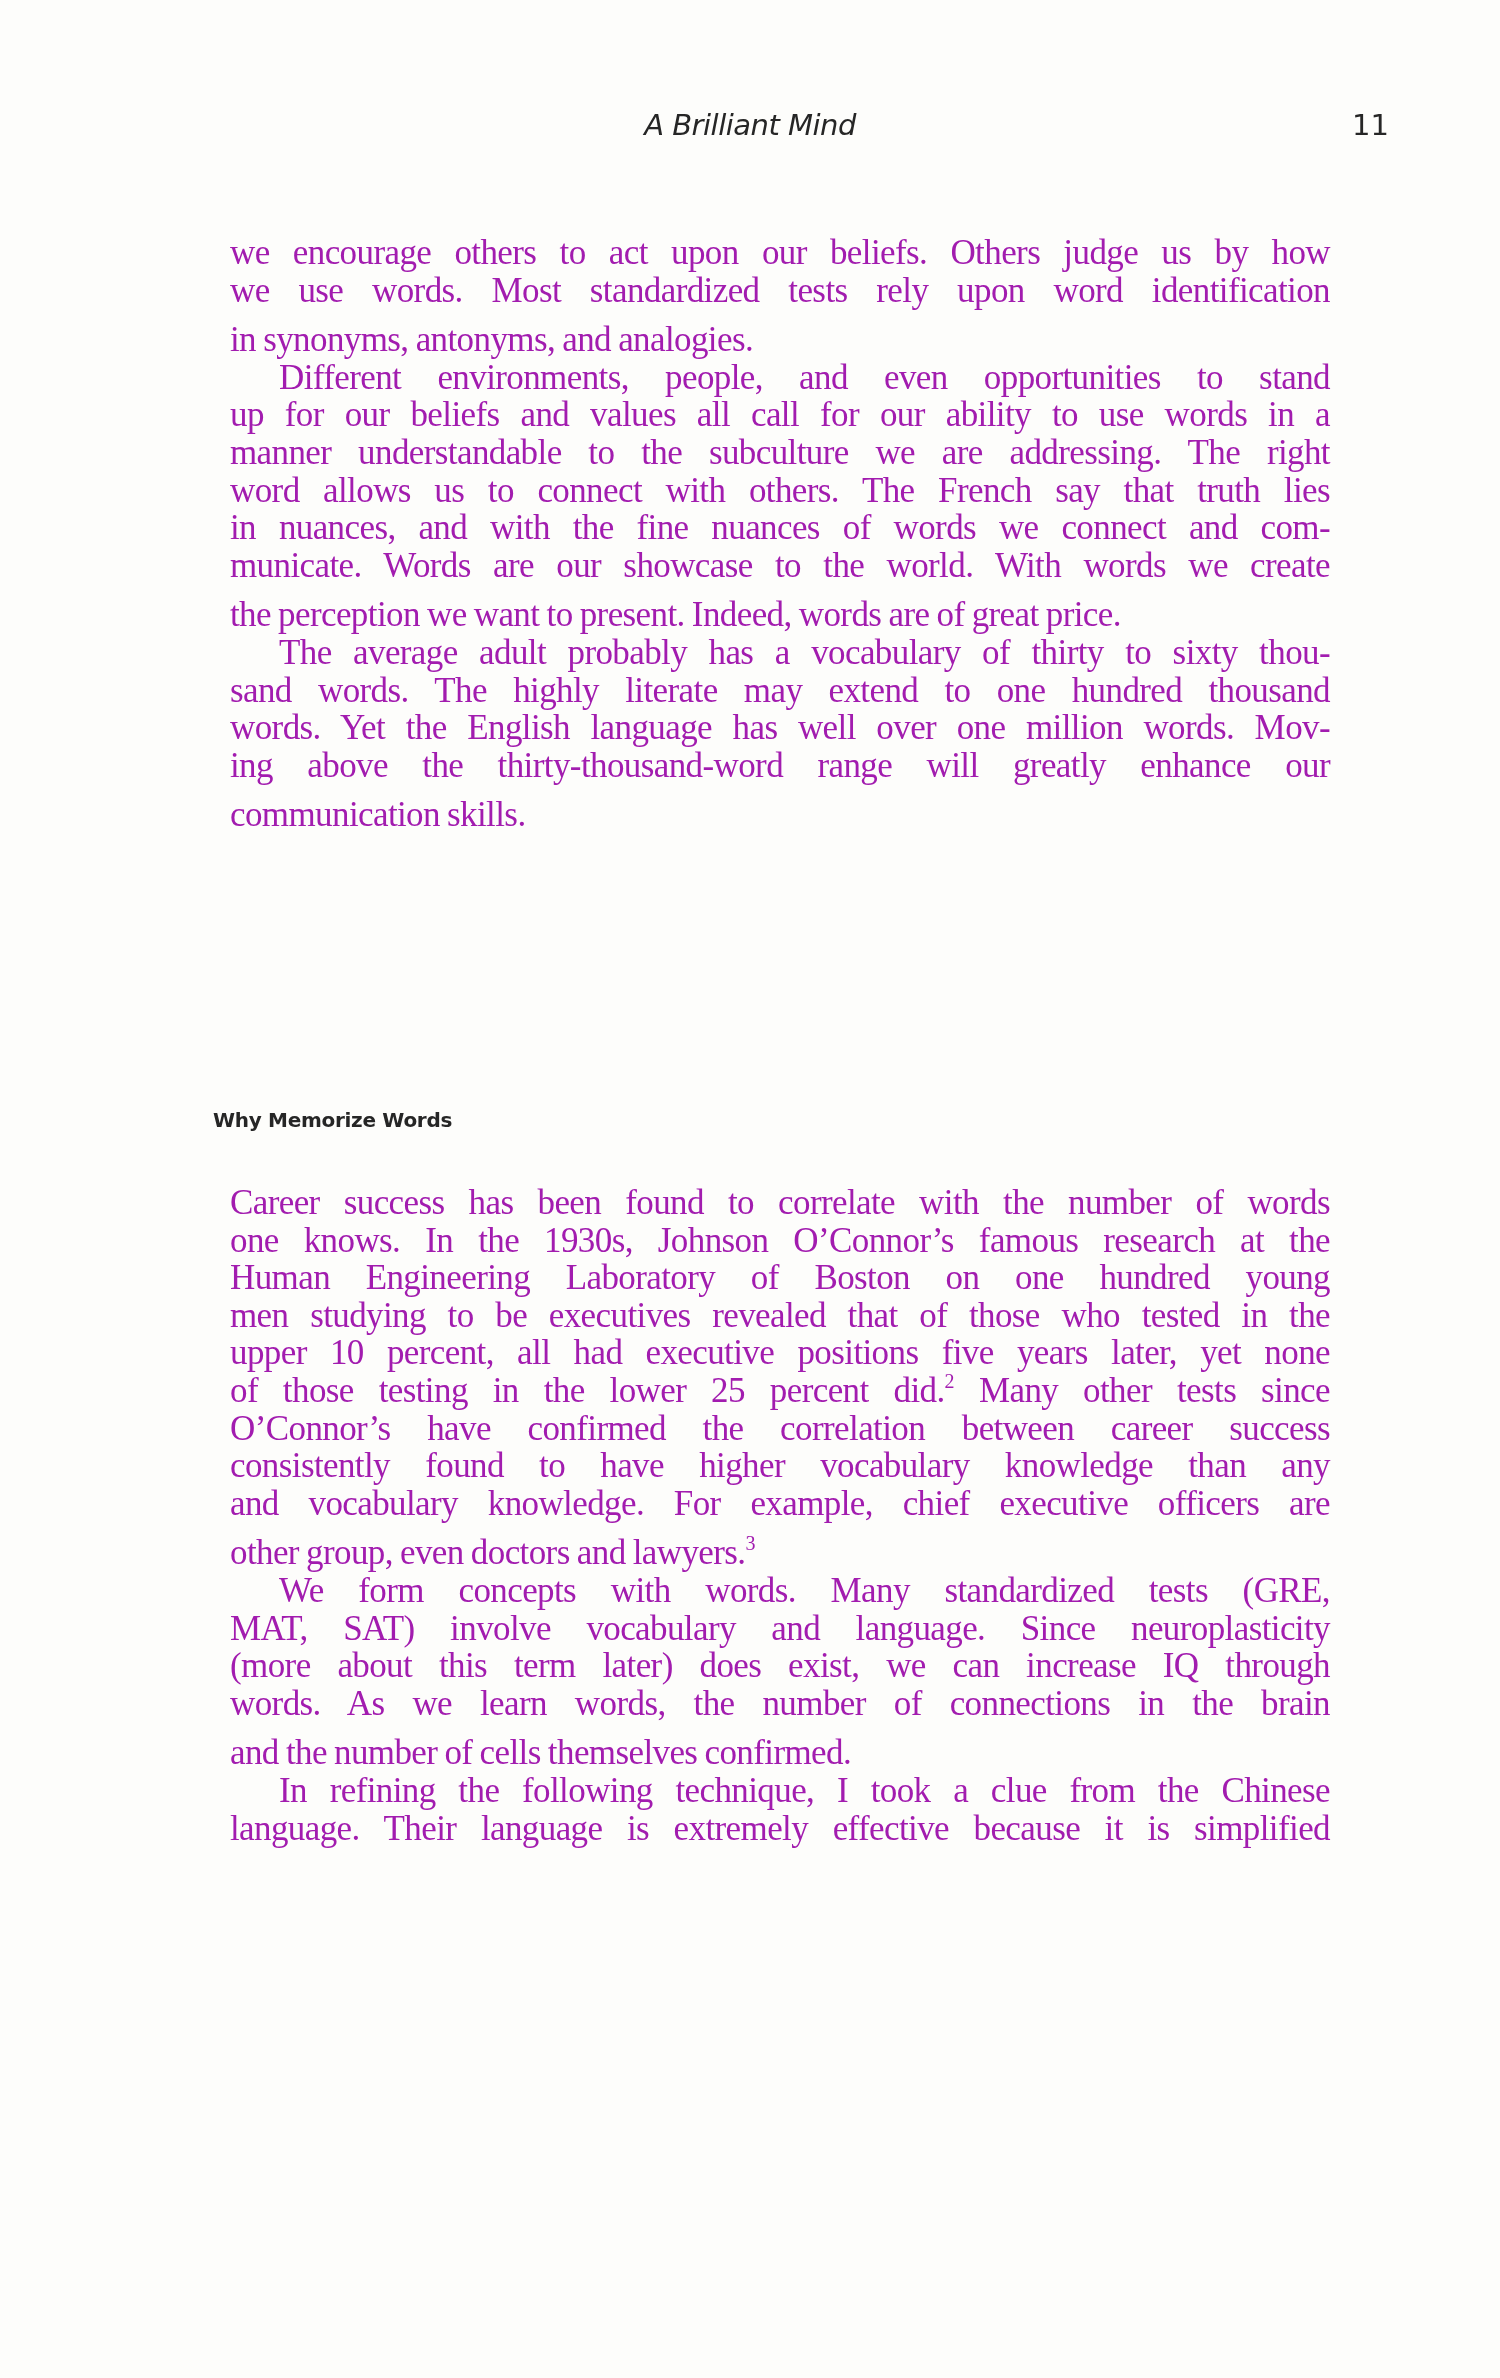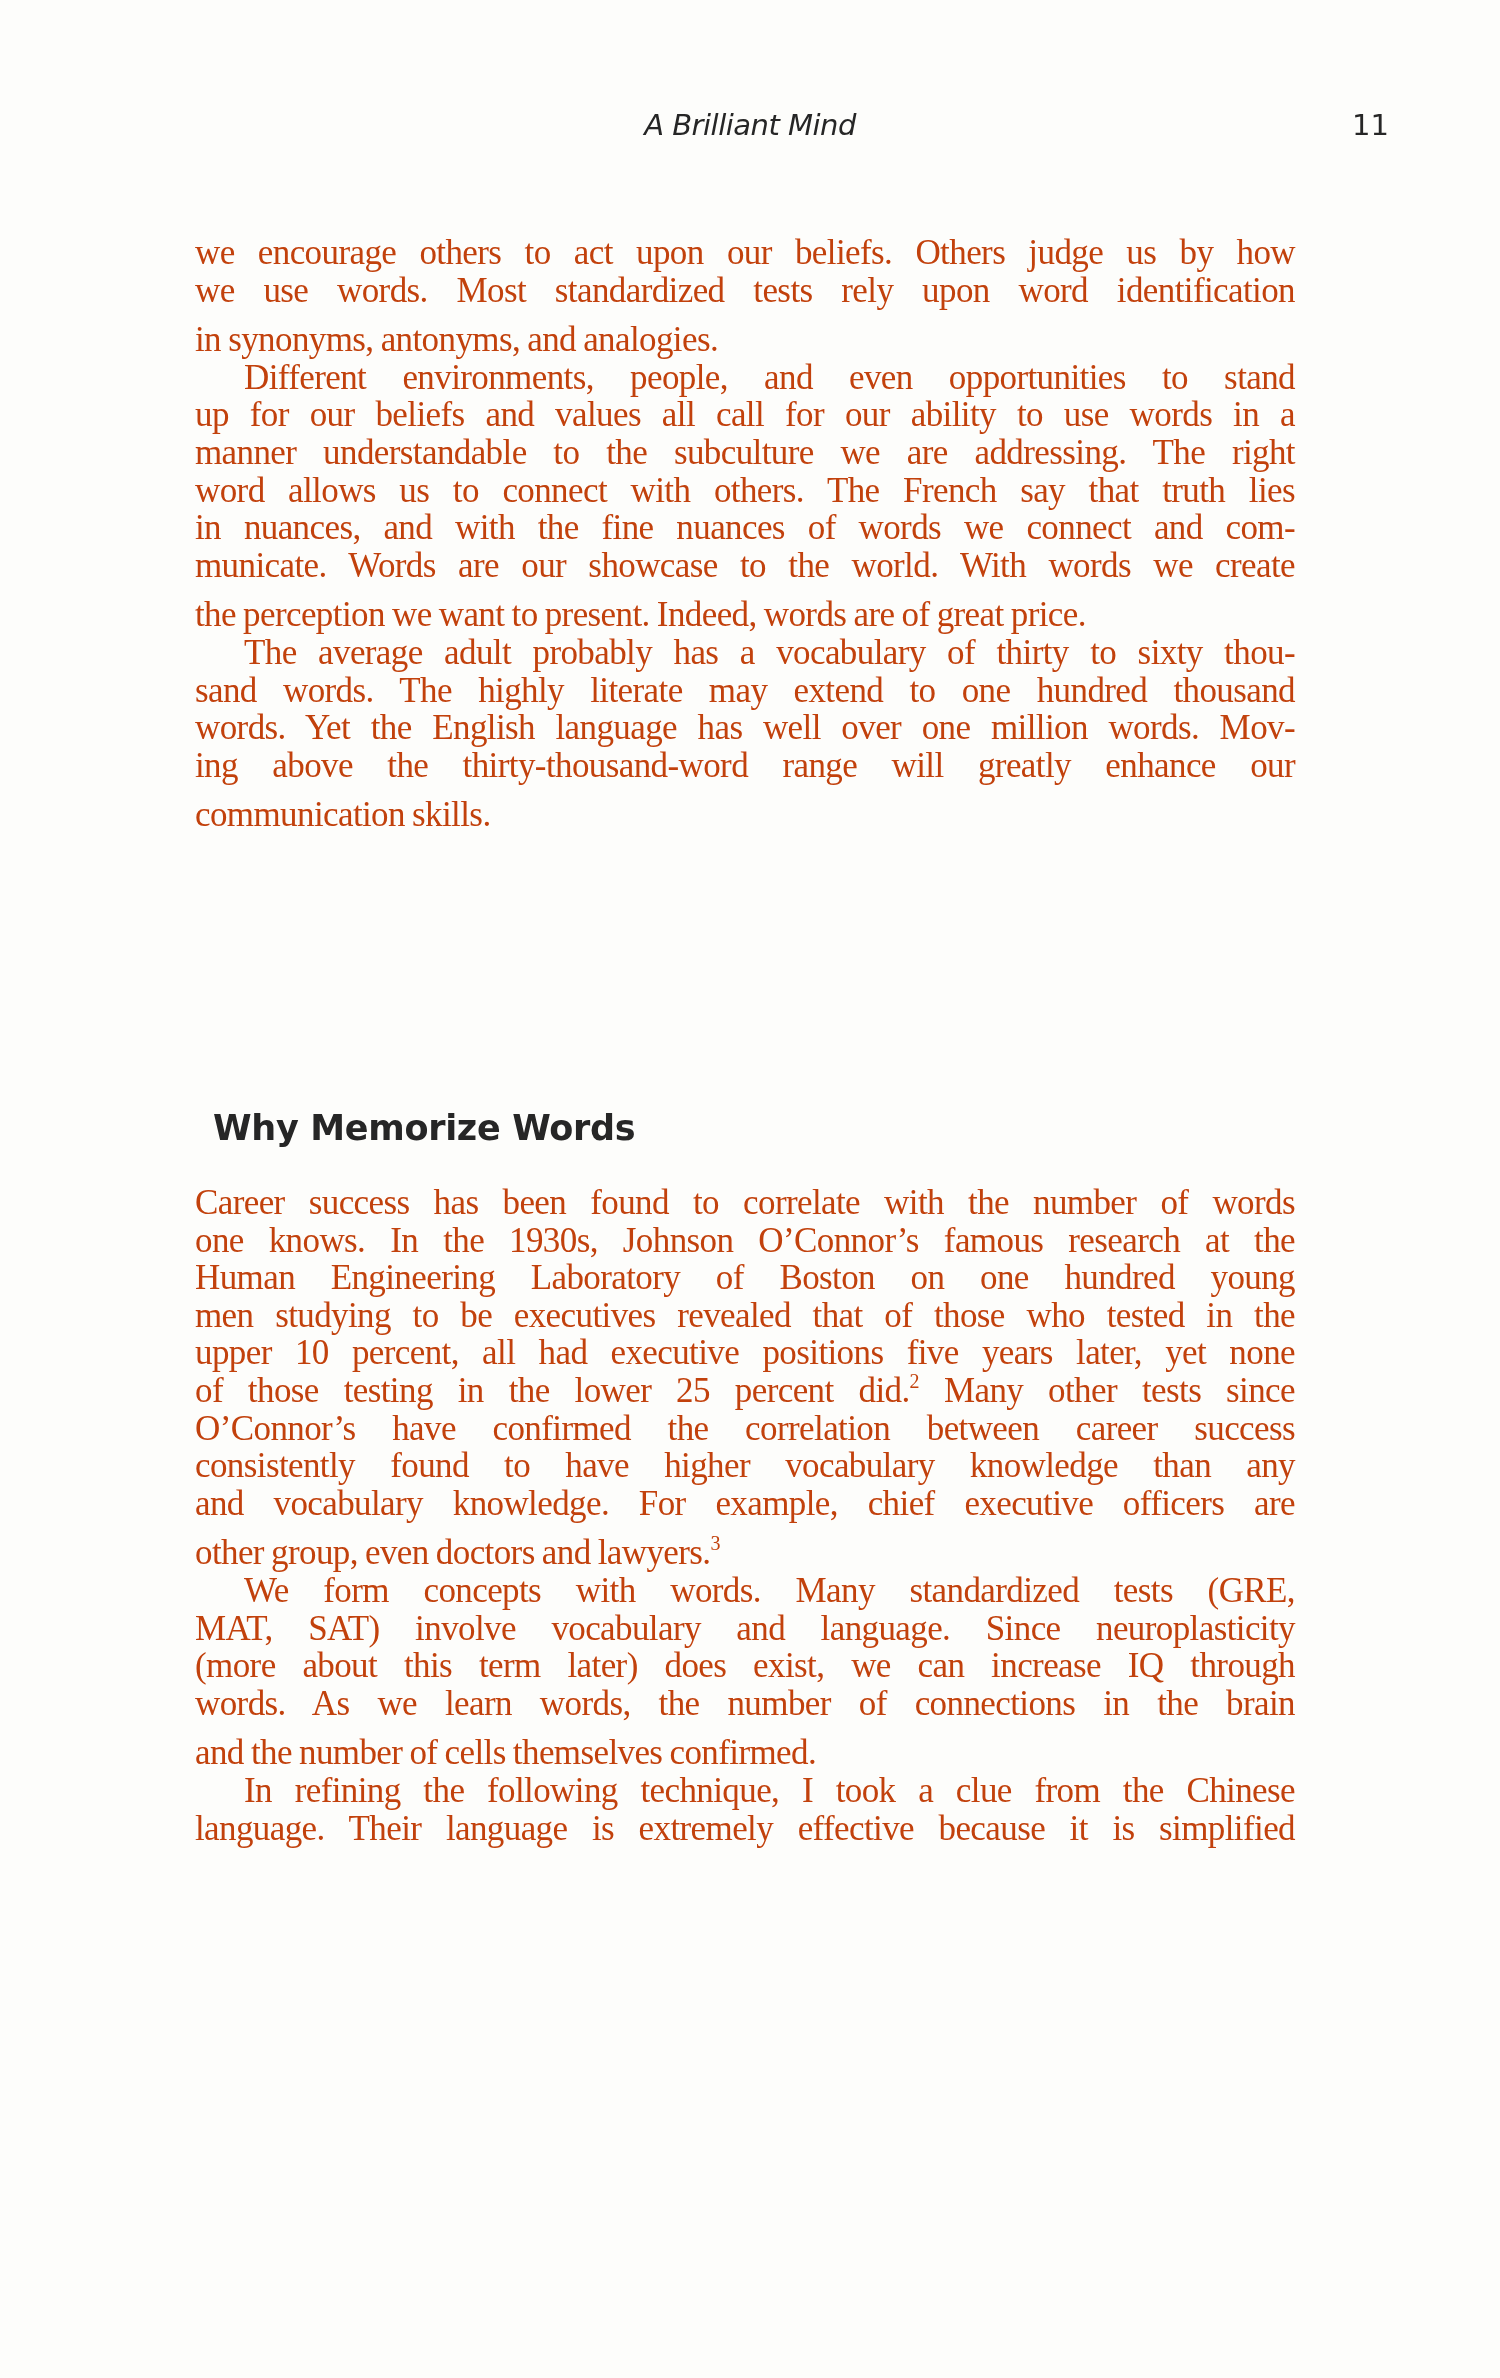--- a/index.html
+++ b/index.html
@@ -44,26 +44,26 @@
       position: absolute;
       left: 1352px;
       top: 0;
       font-family: "DejaVu Sans", sans-serif;
       font-size: 29px;
       color: #262626;
       text-align: center;
     }
     .body-text {
       position: absolute;
-      left: 195px;
+      left: 230px;
       width: 1100px;
       font-family: "Liberation Serif", serif;
       font-size: 35px;
       line-height: 37.6px;
-      color: #c2410c;
+      color: #a21caf;
       letter-spacing: -0.6px;
       word-spacing: -1px;
     }
     .line {
       display: block;
       white-space: nowrap;
       text-align: justify;
       text-align-last: justify;
       height: 37.6px;
     }
@@ -80,21 +80,21 @@
       vertical-align: 14px;
     }
     .block-1 { top: 234px; }
     .block-2 { top: 1184px; }
     .section-heading {
       position: absolute;
       left: 213px;
       top: 1108px;
       font-family: "DejaVu Sans", sans-serif;
       font-weight: bold;
-      font-size: 35px;
+      font-size: 20px;
       color: #262626;
       letter-spacing: -0.3px;
     }
   </style>
 </head>
 <body>
 
 <div class="page">
 
   <div class="running-head">

